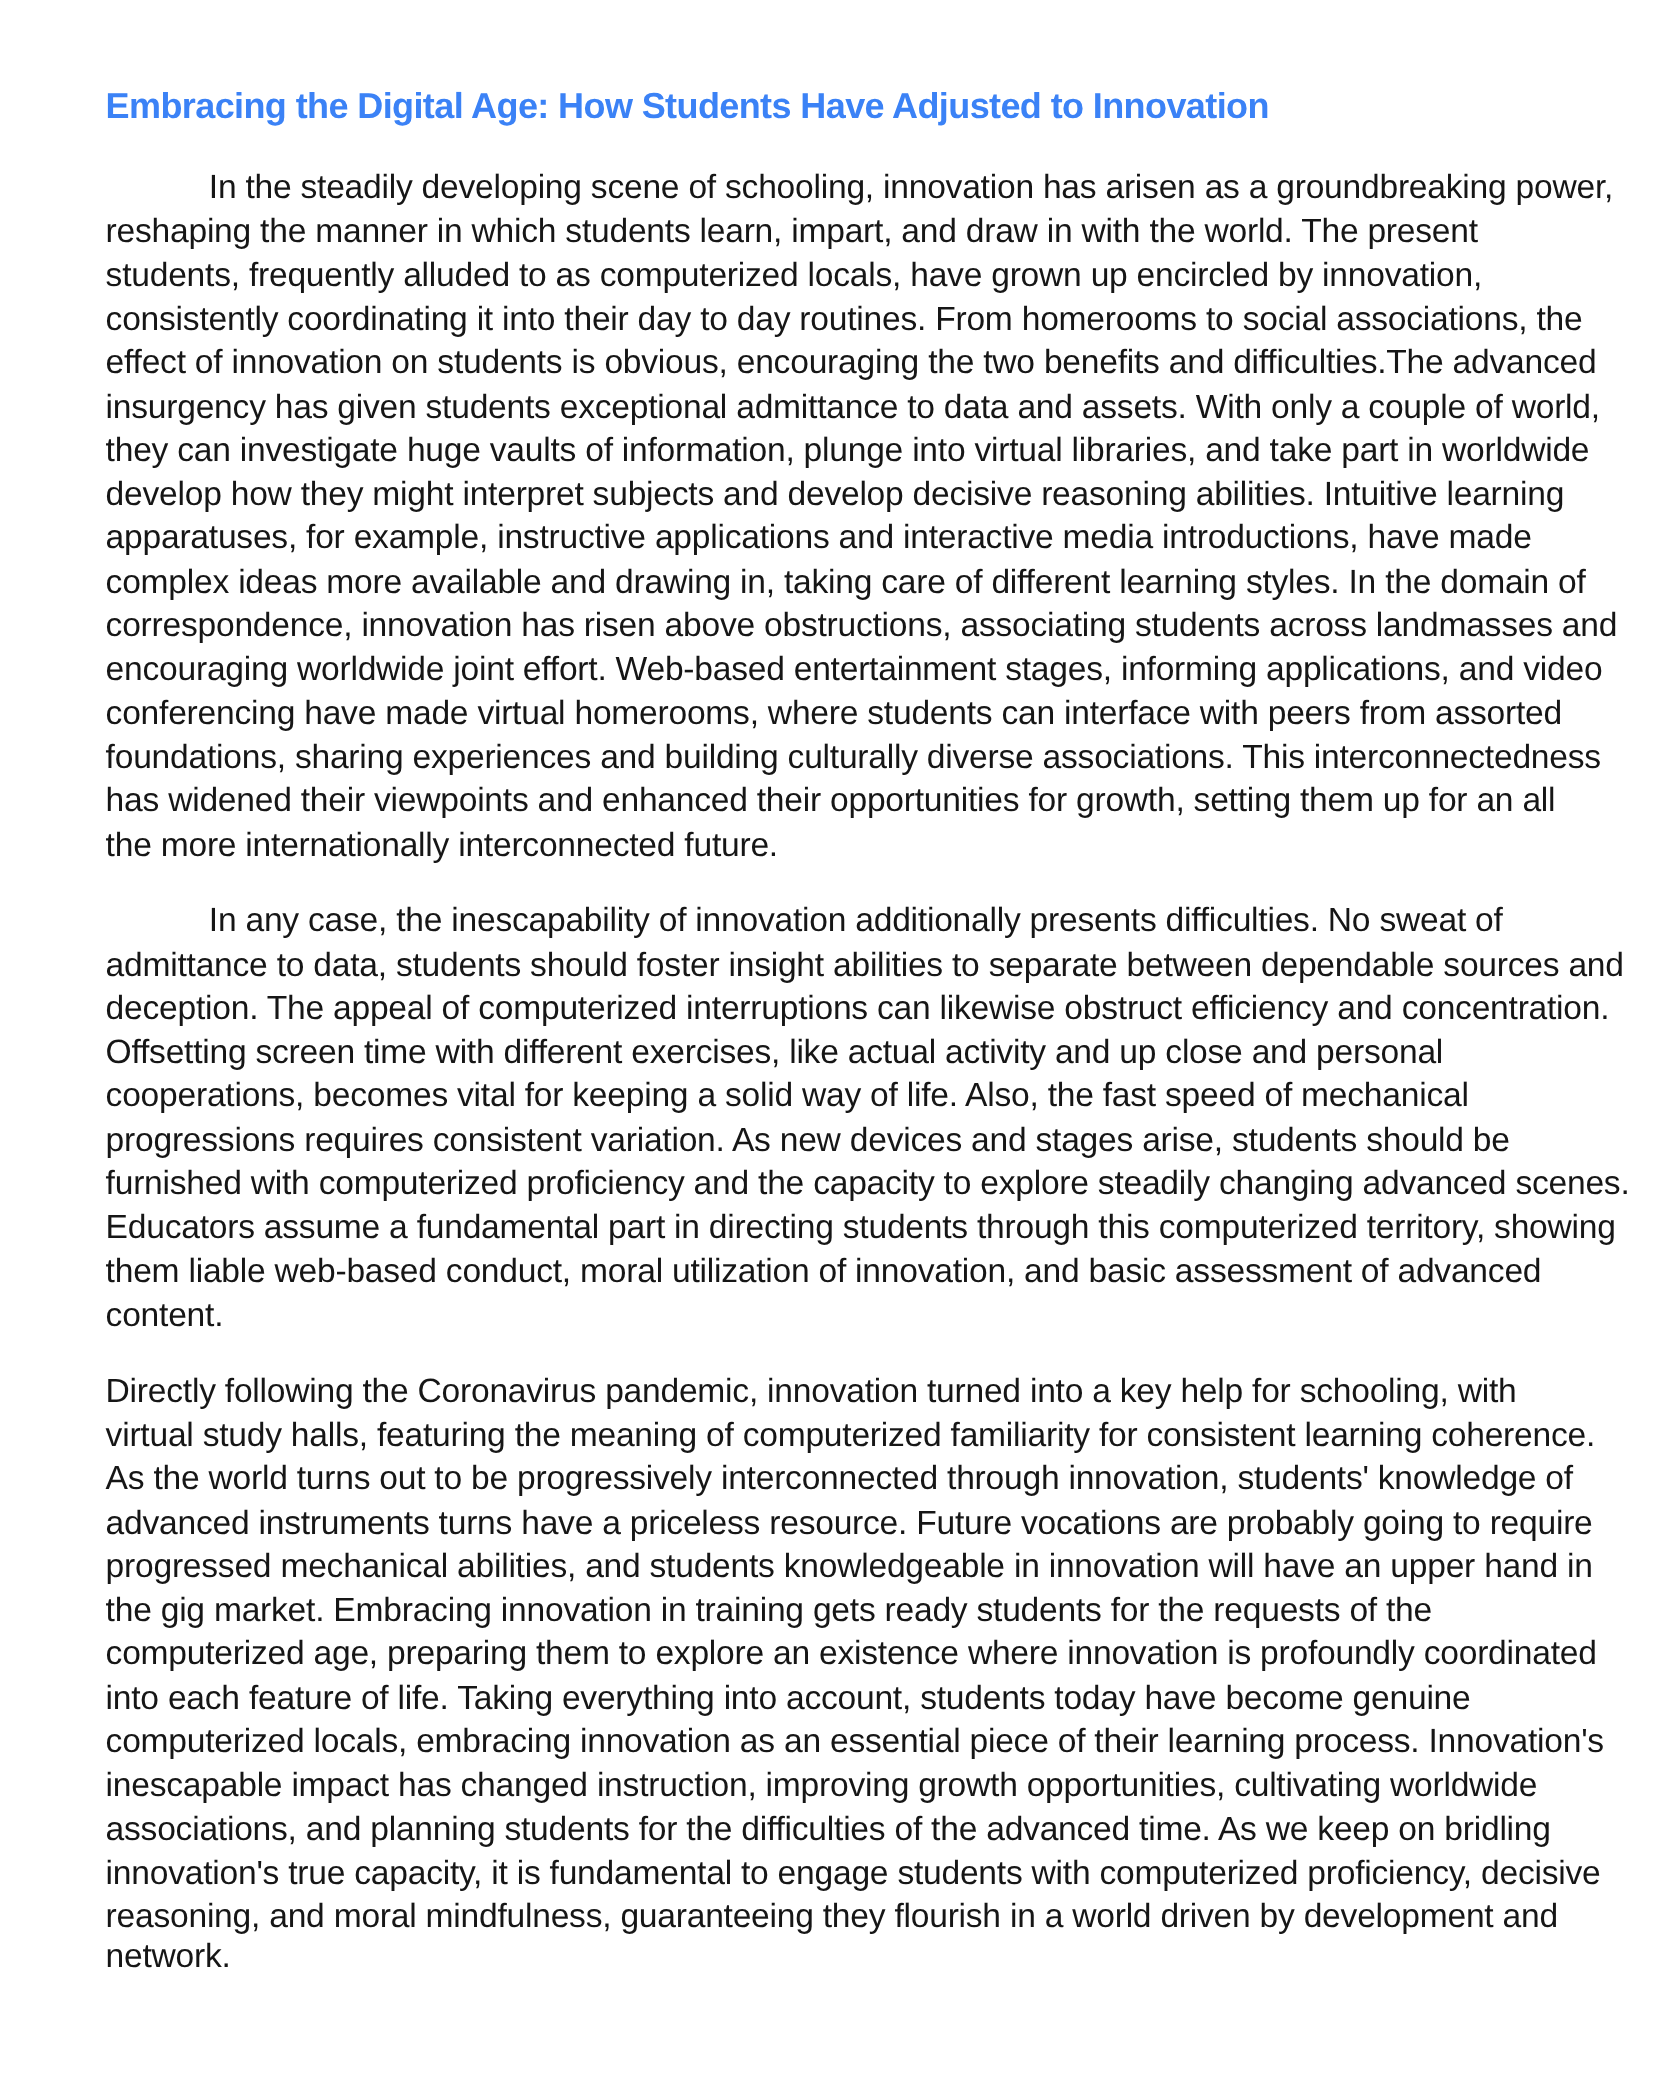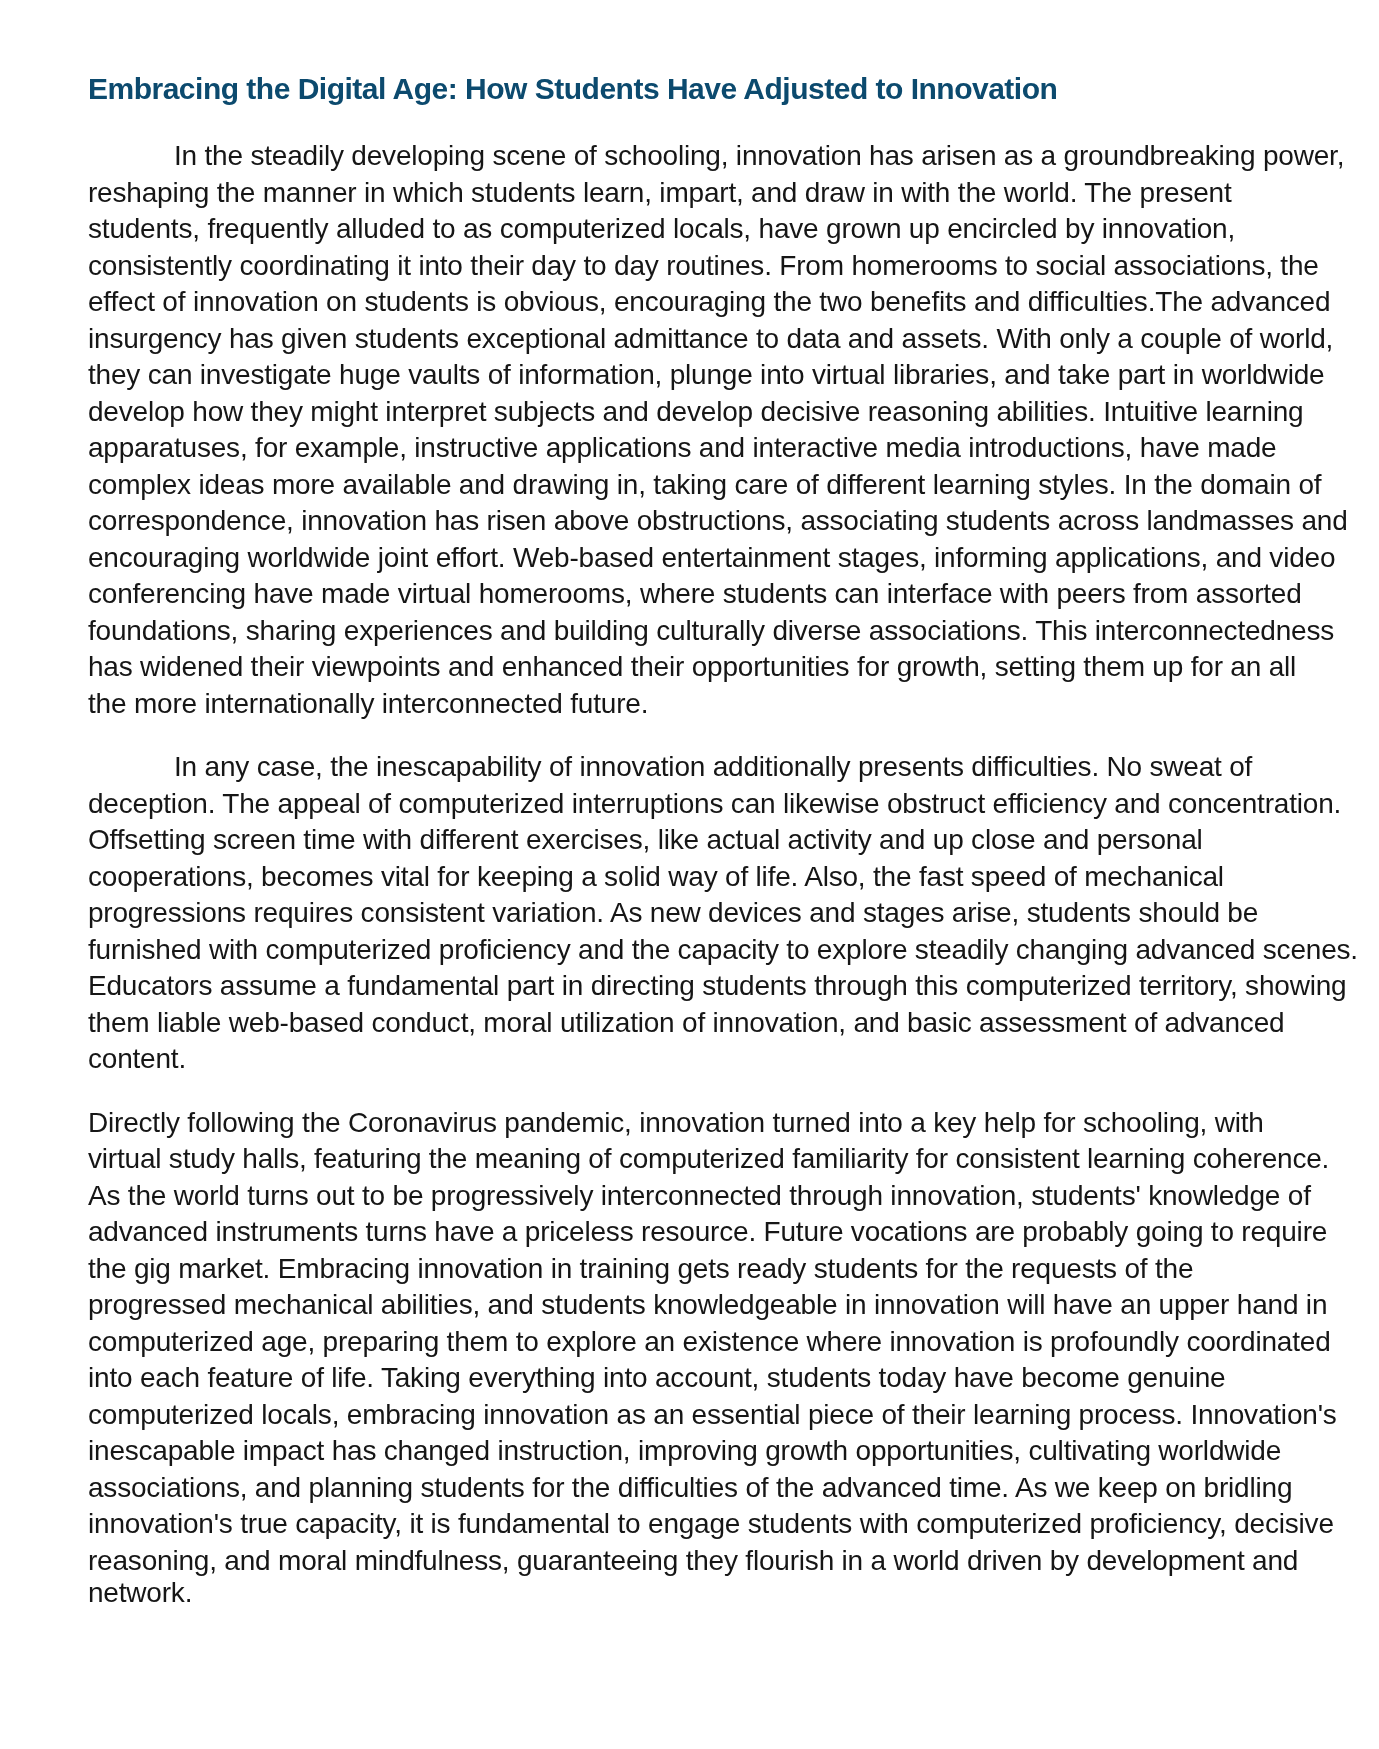--- a/index.html
+++ b/index.html
@@ -17,21 +17,21 @@
     overflow: hidden;
     font-family: "Liberation Sans", sans-serif;
     color: #161616;
   }
   .doc-title {
     margin: 0 0 29px 0;
     font-size: 30px;
     line-height: 40px;
     font-weight: 700;
     letter-spacing: -0.5px;
-    color: #0c4a6e;
+    color: #3b82f6;
     white-space: nowrap;
     font-family: "Liberation Sans", sans-serif;
   }
   .para {
     margin: 0 0 27px 0;
     padding: 0;
   }
   .para:last-child { margin-bottom: 16px; }
   .line {
     display: block;
@@ -64,36 +64,37 @@
         <span class="line" data-name="text-line">complex ideas more available and drawing in, taking care of different learning styles. In the domain of</span>
         <span class="line" data-name="text-line">correspondence, innovation has risen above obstructions, associating students across landmasses and</span>
         <span class="line" data-name="text-line">encouraging worldwide joint effort. Web-based entertainment stages, informing applications, and video</span>
         <span class="line" data-name="text-line">conferencing have made virtual homerooms, where students can interface with peers from assorted</span>
         <span class="line" data-name="text-line">foundations, sharing experiences and building culturally diverse associations. This interconnectedness</span>
         <span class="line" data-name="text-line">has widened their viewpoints and enhanced their opportunities for growth, setting them up for an all</span>
         <span class="line" data-name="text-line">the more internationally interconnected future.</span>
       </p>
       <p class="para" data-name="paragraph-2">
         <span class="line indent" data-name="text-line">In any case, the inescapability of innovation additionally presents difficulties. No sweat of</span>
+        <span class="line" data-name="text-line">admittance to data, students should foster insight abilities to separate between dependable sources and</span>
         <span class="line" data-name="text-line">deception. The appeal of computerized interruptions can likewise obstruct efficiency and concentration.</span>
         <span class="line" data-name="text-line">Offsetting screen time with different exercises, like actual activity and up close and personal</span>
         <span class="line" data-name="text-line">cooperations, becomes vital for keeping a solid way of life. Also, the fast speed of mechanical</span>
         <span class="line" data-name="text-line">progressions requires consistent variation. As new devices and stages arise, students should be</span>
         <span class="line" data-name="text-line">furnished with computerized proficiency and the capacity to explore steadily changing advanced scenes.</span>
         <span class="line" data-name="text-line">Educators assume a fundamental part in directing students through this computerized territory, showing</span>
         <span class="line" data-name="text-line">them liable web-based conduct, moral utilization of innovation, and basic assessment of advanced</span>
         <span class="line" data-name="text-line">content.</span>
       </p>
       <p class="para" data-name="paragraph-3">
         <span class="line" data-name="text-line">Directly following the Coronavirus pandemic, innovation turned into a key help for schooling, with</span>
         <span class="line" data-name="text-line">virtual study halls, featuring the meaning of computerized familiarity for consistent learning coherence.</span>
         <span class="line" data-name="text-line">As the world turns out to be progressively interconnected through innovation, students' knowledge of</span>
         <span class="line" data-name="text-line">advanced instruments turns have a priceless resource. Future vocations are probably going to require</span>
+        <span class="line" data-name="text-line">progressed mechanical abilities, and students knowledgeable in innovation will have an upper hand in</span>
         <span class="line" data-name="text-line">the gig market. Embracing innovation in training gets ready students for the requests of the</span>
-        <span class="line" data-name="text-line">progressed mechanical abilities, and students knowledgeable in innovation will have an upper hand in</span>
         <span class="line" data-name="text-line">computerized age, preparing them to explore an existence where innovation is profoundly coordinated</span>
         <span class="line" data-name="text-line">into each feature of life. Taking everything into account, students today have become genuine</span>
         <span class="line" data-name="text-line">computerized locals, embracing innovation as an essential piece of their learning process. Innovation's</span>
         <span class="line" data-name="text-line">inescapable impact has changed instruction, improving growth opportunities, cultivating worldwide</span>
         <span class="line" data-name="text-line">associations, and planning students for the difficulties of the advanced time. As we keep on bridling</span>
         <span class="line" data-name="text-line">innovation's true capacity, it is fundamental to engage students with computerized proficiency, decisive</span>
         <span class="line" data-name="text-line">reasoning, and moral mindfulness, guaranteeing they flourish in a world driven by development and</span>
         <span class="line" data-name="text-line">network.</span>
       </p>
     </div>

